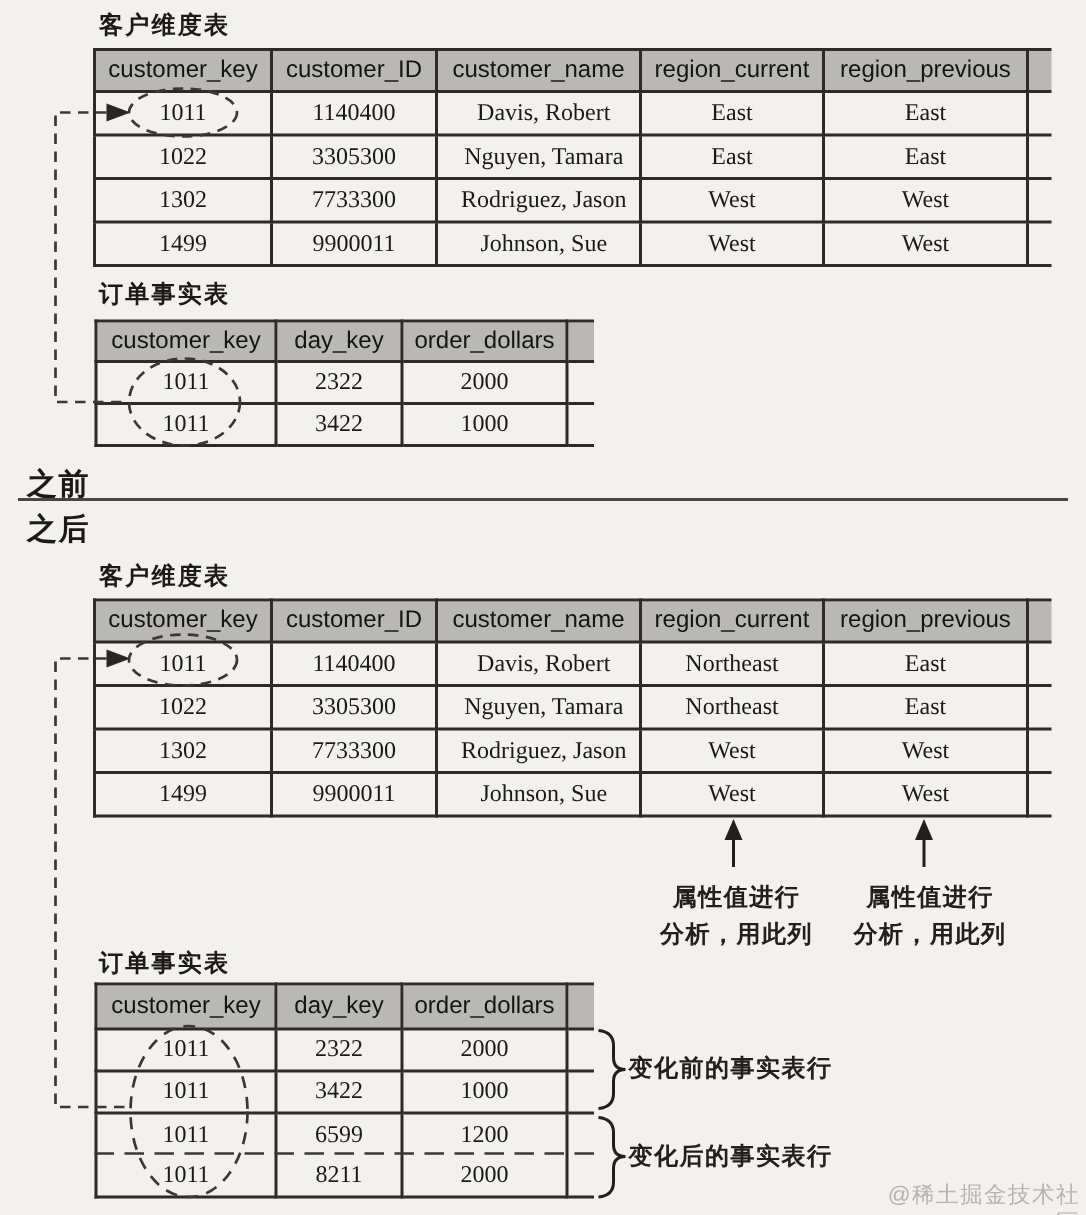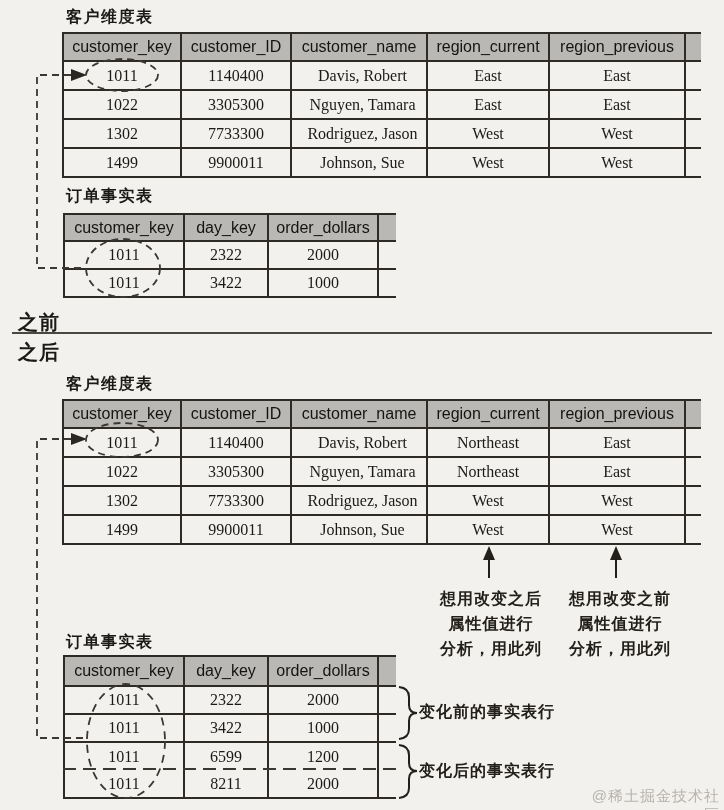--- a/index.html
+++ b/index.html
@@ -189,26 +189,24 @@
         <td>9900011</td>
         <td class="lft">Johnson, Sue</td>
         <td>West</td>
         <td>West</td>
         <td class="sliver"></td>
       </tr>
     </tbody>
   </table>
 
   <div class="note" style="left:406px;top:586px">
-    <div>想用改变之后</div>
     <div>属性值进行</div>
     <div>分析，用此列</div>
   </div>
   <div class="note" style="left:535px;top:586px">
-    <div>想用改变之前</div>
     <div>属性值进行</div>
     <div>分析，用此列</div>
   </div>
 
   <div class="tbl-title" style="left:66px;top:632px">订单事实表</div>
 
   <table class="grid fact2" style="left:63px;top:655px;width:332px">
     <colgroup>
         <col style="width:120px">
         <col style="width:84px">

